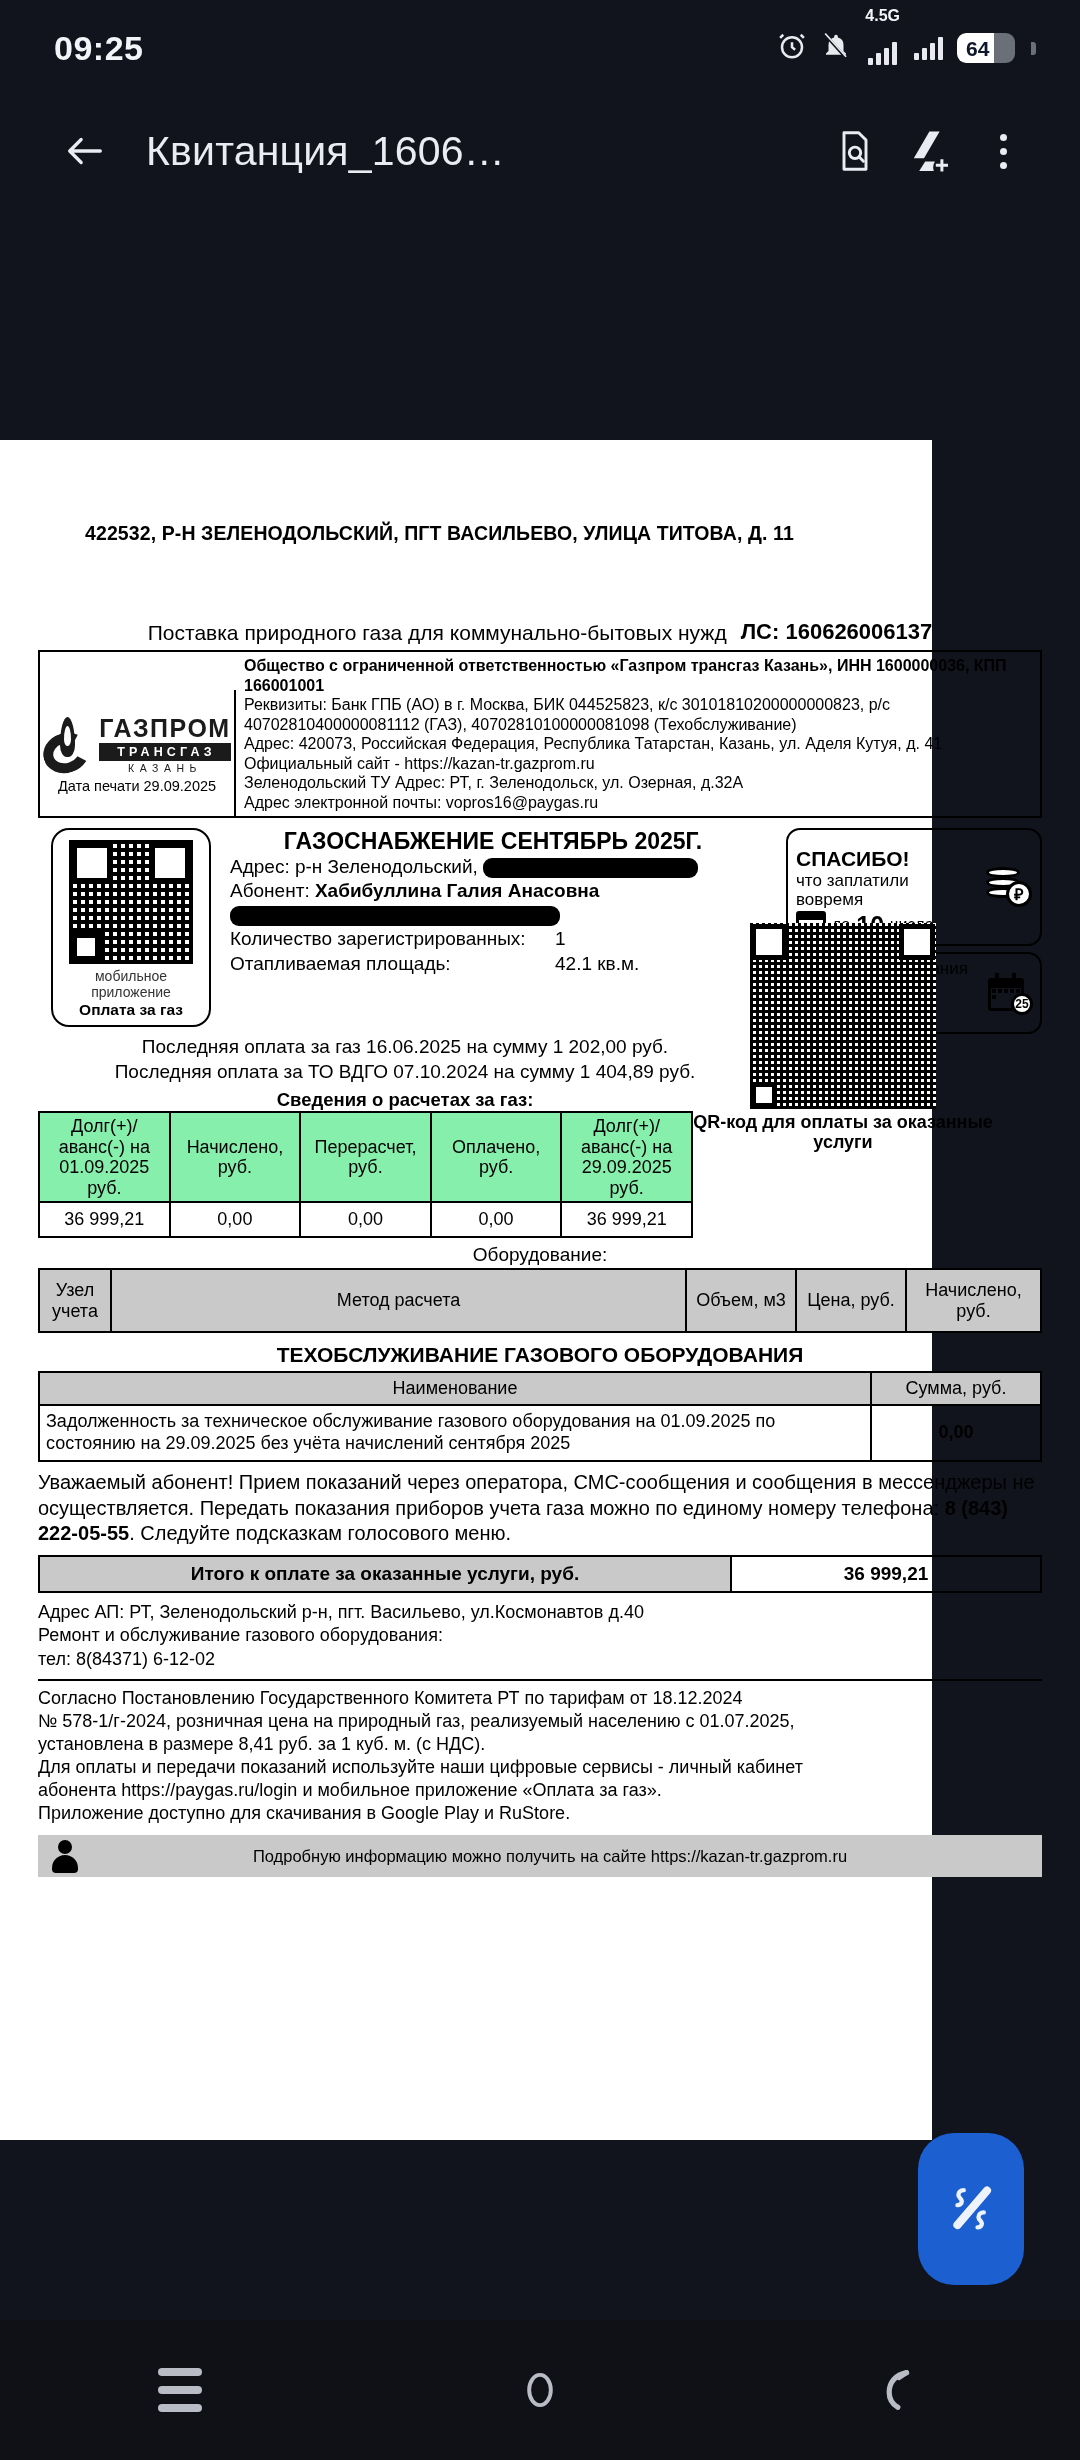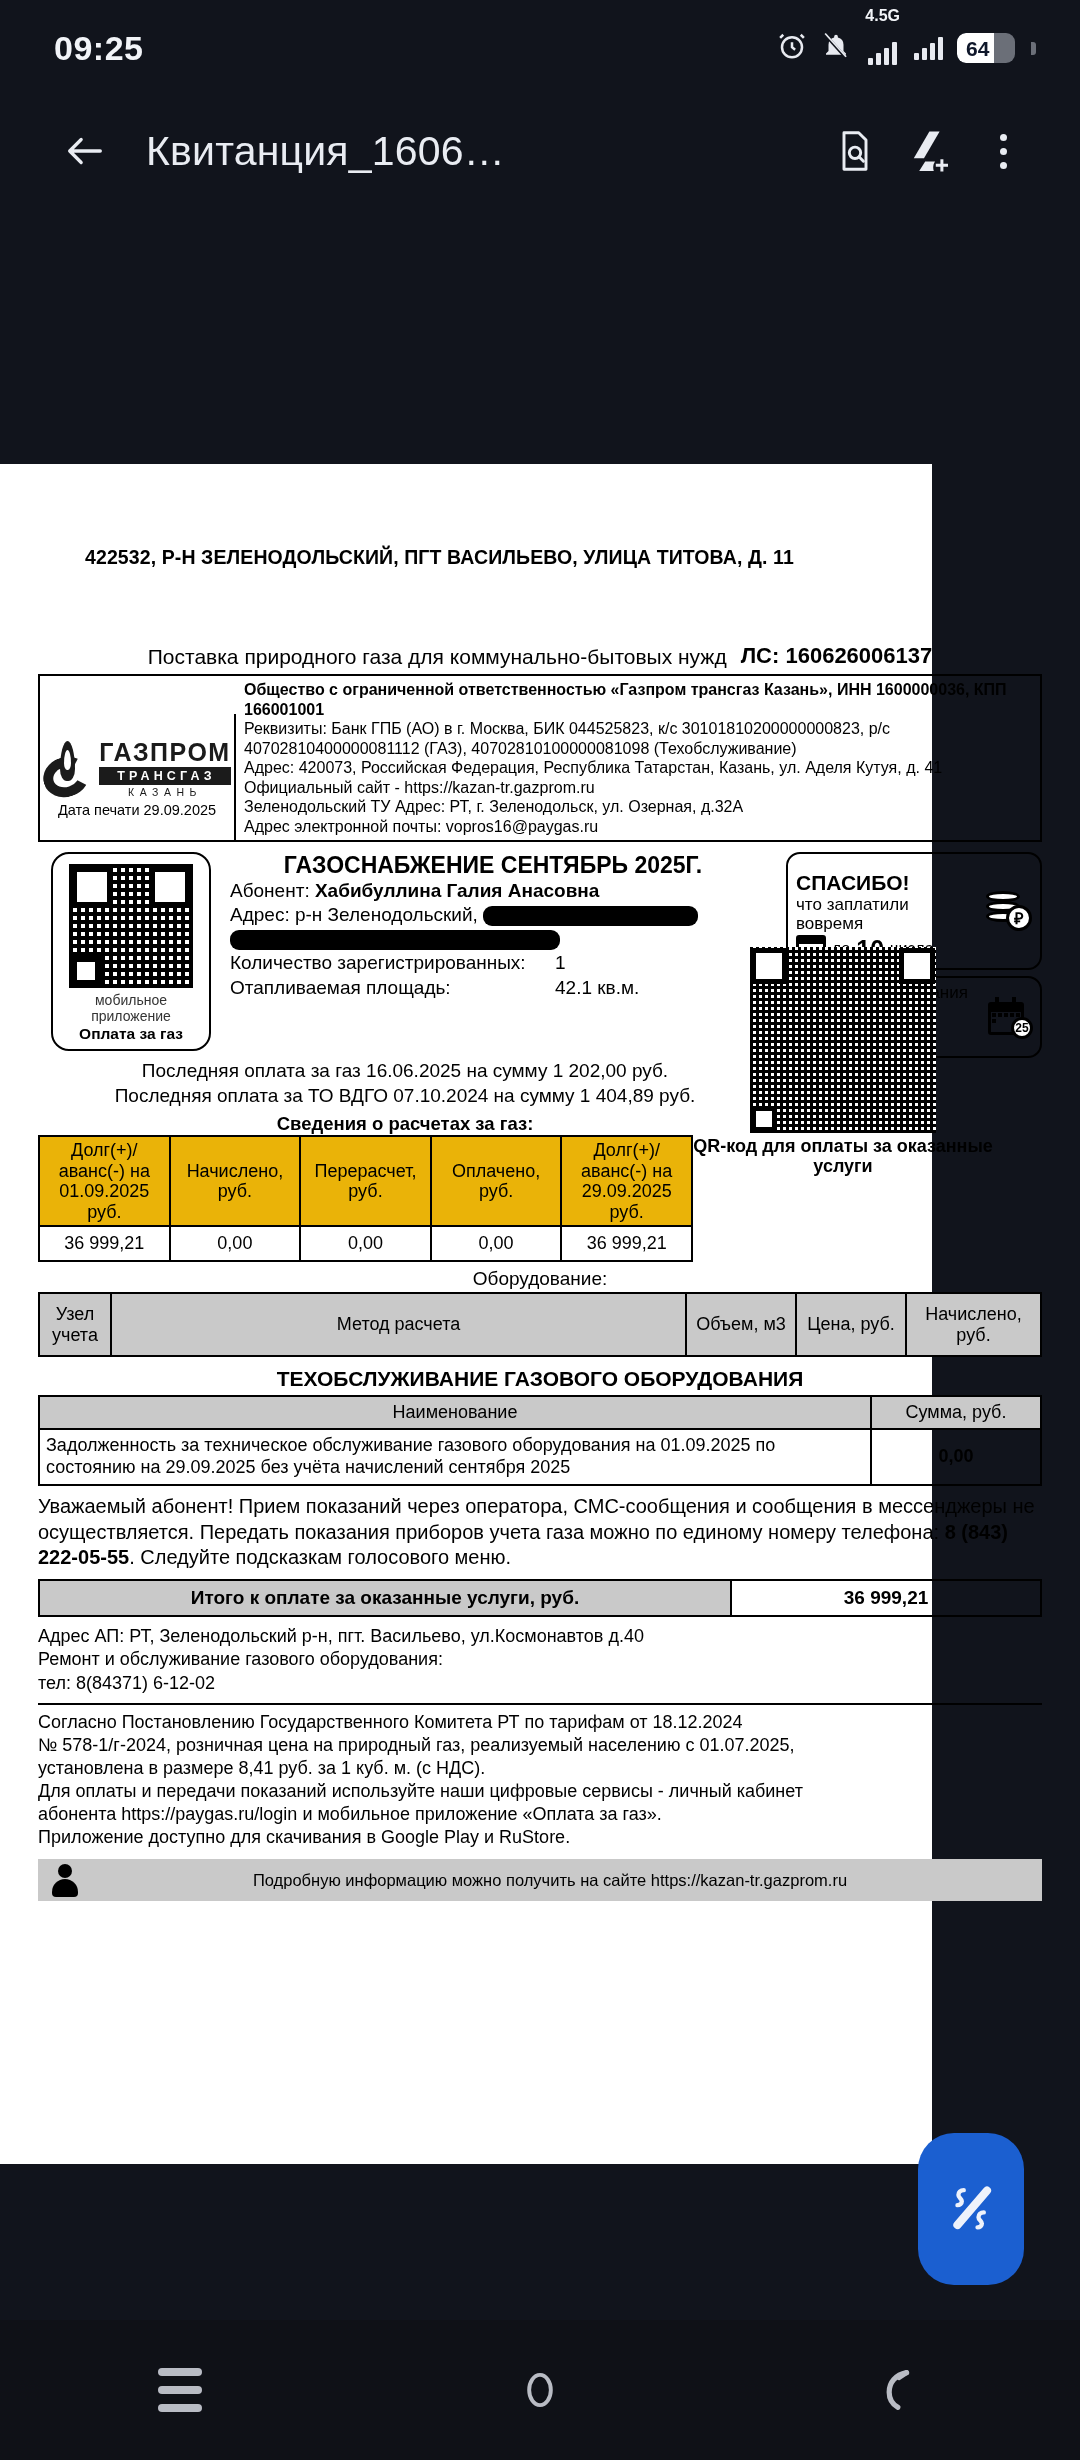--- a/index.html
+++ b/index.html
@@ -57,21 +57,21 @@
   .appbar-title {
     flex: 1 1 auto; color: #e9ecf2; font-size: 41px; font-weight: 400;
     white-space: nowrap; overflow: hidden; text-overflow: ellipsis;
     margin-left: 24px; margin-right: 12px; letter-spacing: .2px;
   }
   .dots { display:flex; flex-direction:column; gap:7px; align-items:center; }
   .dots i { width:7px; height:7px; border-radius:50%; background:#e9ecf2; display:block; }
 
   
   .docarea {
-    position: absolute; top: 464px; left: 0; width: 932px; height: 1700px;
+    position: absolute; top: 440px; left: 0; width: 932px; height: 1700px;
     background: #ffffff;
   }
   .page {
     position:absolute; top:0; left:0; width: 1080px;
     padding: 0; color:#000;
   }
   .addr-line {
     font-size: 19.5px; font-weight: 700; letter-spacing: .1px;
     padding: 82px 0 0 85px; white-space: nowrap;
   }
@@ -219,21 +219,21 @@
     content:""; position:absolute; width:26px;height:26px; border:5px solid #000; background:#fff;
   }
   .qr2::before { left:1px; top:1px; } .qr2::after { right:1px; top:1px; }
   .qr2 i { left:1px; bottom:1px; display:block; }
   .qr2-cap { font-size: 18px; font-weight:700; text-align:center; line-height:1.12; margin-top: 3px; }
 
   table.calc { border-collapse: collapse; width: 100%; table-layout: fixed; }
   table.calc th, table.calc td {
     border: 2px solid #000; font-size: 18px; text-align:center; padding: 3px 2px;
   }
-  table.calc th { background: #eab308; font-weight: 400; line-height:1.14; }
+  table.calc th { background: #86efac; font-weight: 400; line-height:1.14; }
   table.calc td { padding: 6px 2px; }
 
   .equip-title { font-size: 19px; text-align:center; margin-top: 6px; }
   table.equip { border-collapse:collapse; width:100%; table-layout:fixed; margin-top: 2px; }
   table.equip th {
     border:2px solid #000; background:#c9c9c9; font-size:18px; font-weight:400;
     padding: 10px 2px; line-height:1.14; text-align:center;
   }
 
   .to-title { font-size: 21px; font-weight:700; text-align:center; margin-top: 10px; }
@@ -401,27 +401,27 @@
             <span>мобильное</span><br>
             <span>приложение</span>
             <b>Оплата за газ</b>
           </span>
         </div>
       </div>
 
       <div class="gs-mid">
         <div class="gs-title">ГАЗОСНАБЖЕНИЕ СЕНТЯБРЬ 2025Г.</div>
         <div class="gs-line">
-          <span>Абонент:</span>
-          <b>Хабибуллина Галия Анасовна</b>
-        </div>
-        <div class="gs-line">
           <span>Адрес:</span>
           <span>р-н Зеленодольский,</span>
           <span class="redact" style="width:215px"></span>
+        </div>
+        <div class="gs-line">
+          <span>Абонент:</span>
+          <b>Хабибуллина Галия Анасовна</b>
         </div>
         <div class="gs-line">
           <span class="redact" style="width:330px"></span>
         </div>
         <div class="kv">
           <span class="k">Количество зарегистрированных:</span>
           <span>1</span>
         </div>
         <div class="kv">
           <span class="k">Отапливаемая площадь:</span>

